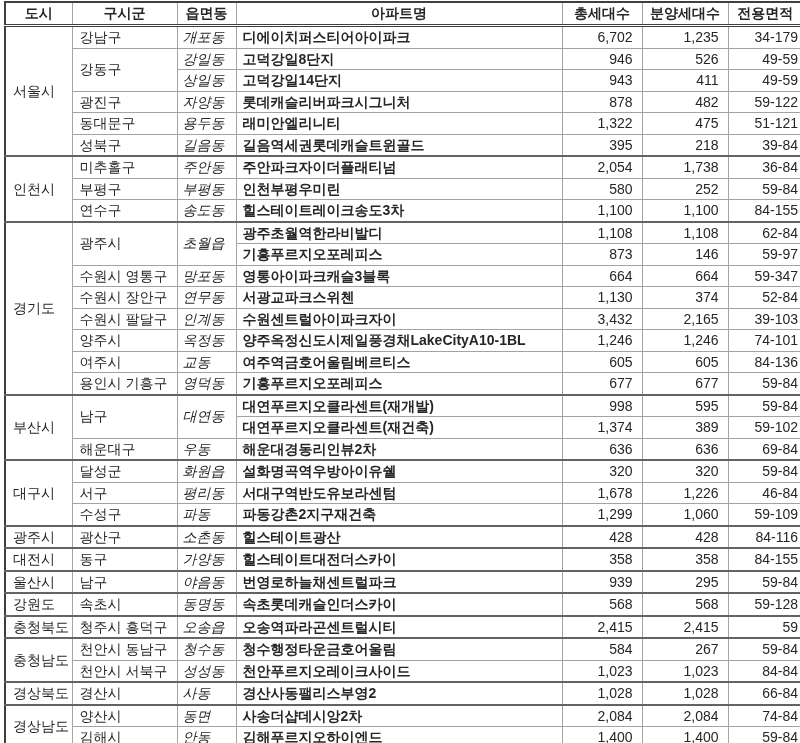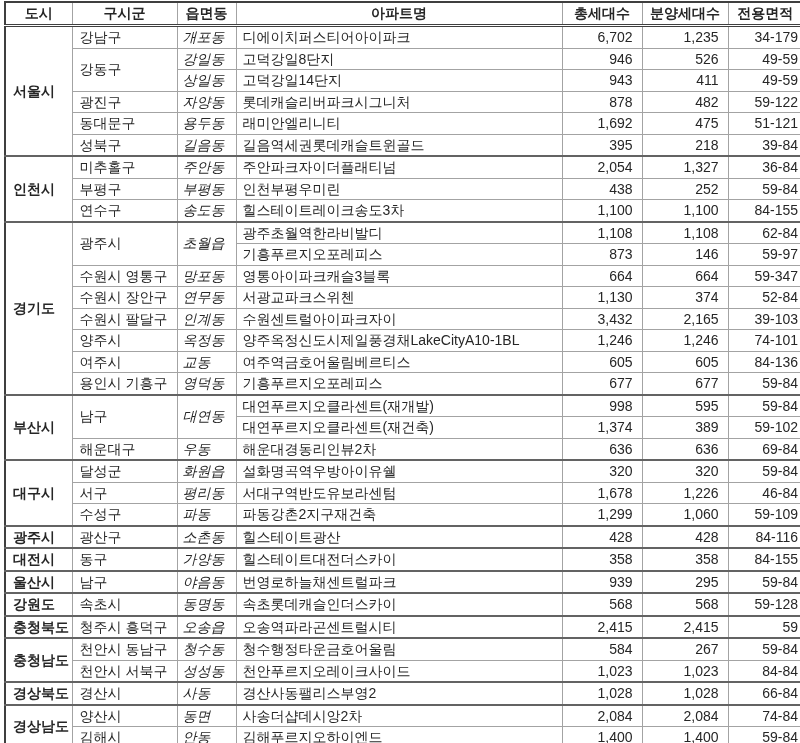--- a/index.html
+++ b/index.html
@@ -34,24 +34,24 @@
   }
   thead th{
     font-weight:bold;
     text-align:center;
     height:21px;
     border-bottom:3px double var(--border-outer);
     color:var(--text);
     padding:0 2px;
   }
   td{text-align:left;vertical-align:middle;}
-  td.city-cell{padding-left:7px;font-weight:bold;}
+  td.city-cell{padding-left:7px;}
   td.district-cell{padding-left:7px;margin-left:36px;}
   td.town-cell{padding-left:5px;font-style:italic;}
-  td.apartment-cell{padding-left:6px;}
+  td.apartment-cell{padding-left:6px;font-weight:bold;}
   td.num{text-align:right;padding-right:9px;}
   td.area{padding-right:4px;}
   tr.group-start td{border-top:2px solid var(--border-group);}
 </style>
 </head>
 <body>
 
 <div class="sheet">
   <table>
     <colgroup>
@@ -104,46 +104,46 @@
           <td class="town-cell">자양동</td>
           <td class="apartment-cell">롯데캐슬리버파크시그니처</td>
           <td class="num">878</td>
           <td class="num">482</td>
           <td class="num area">59-122</td>
         </tr>
         <tr>
           <td class="district-cell">동대문구</td>
           <td class="town-cell">용두동</td>
           <td class="apartment-cell">래미안엘리니티</td>
-          <td class="num">1,692</td>
+          <td class="num">1,322</td>
           <td class="num">475</td>
           <td class="num area">51-121</td>
         </tr>
         <tr>
           <td class="district-cell">성북구</td>
           <td class="town-cell">길음동</td>
           <td class="apartment-cell">길음역세권롯데캐슬트윈골드</td>
           <td class="num">395</td>
           <td class="num">218</td>
           <td class="num area">39-84</td>
         </tr>
         <tr class="group-start">
           <td class="city-cell" rowspan="3">인천시</td>
           <td class="district-cell">미추홀구</td>
           <td class="town-cell">주안동</td>
           <td class="apartment-cell">주안파크자이더플래티넘</td>
           <td class="num">2,054</td>
-          <td class="num">1,327</td>
+          <td class="num">1,738</td>
           <td class="num area">36-84</td>
         </tr>
         <tr>
           <td class="district-cell">부평구</td>
           <td class="town-cell">부평동</td>
           <td class="apartment-cell">인천부평우미린</td>
-          <td class="num">438</td>
+          <td class="num">580</td>
           <td class="num">252</td>
           <td class="num area">59-84</td>
         </tr>
         <tr>
           <td class="district-cell">연수구</td>
           <td class="town-cell">송도동</td>
           <td class="apartment-cell">힐스테이트레이크송도3차</td>
           <td class="num">1,100</td>
           <td class="num">1,100</td>
           <td class="num area">84-155</td>

